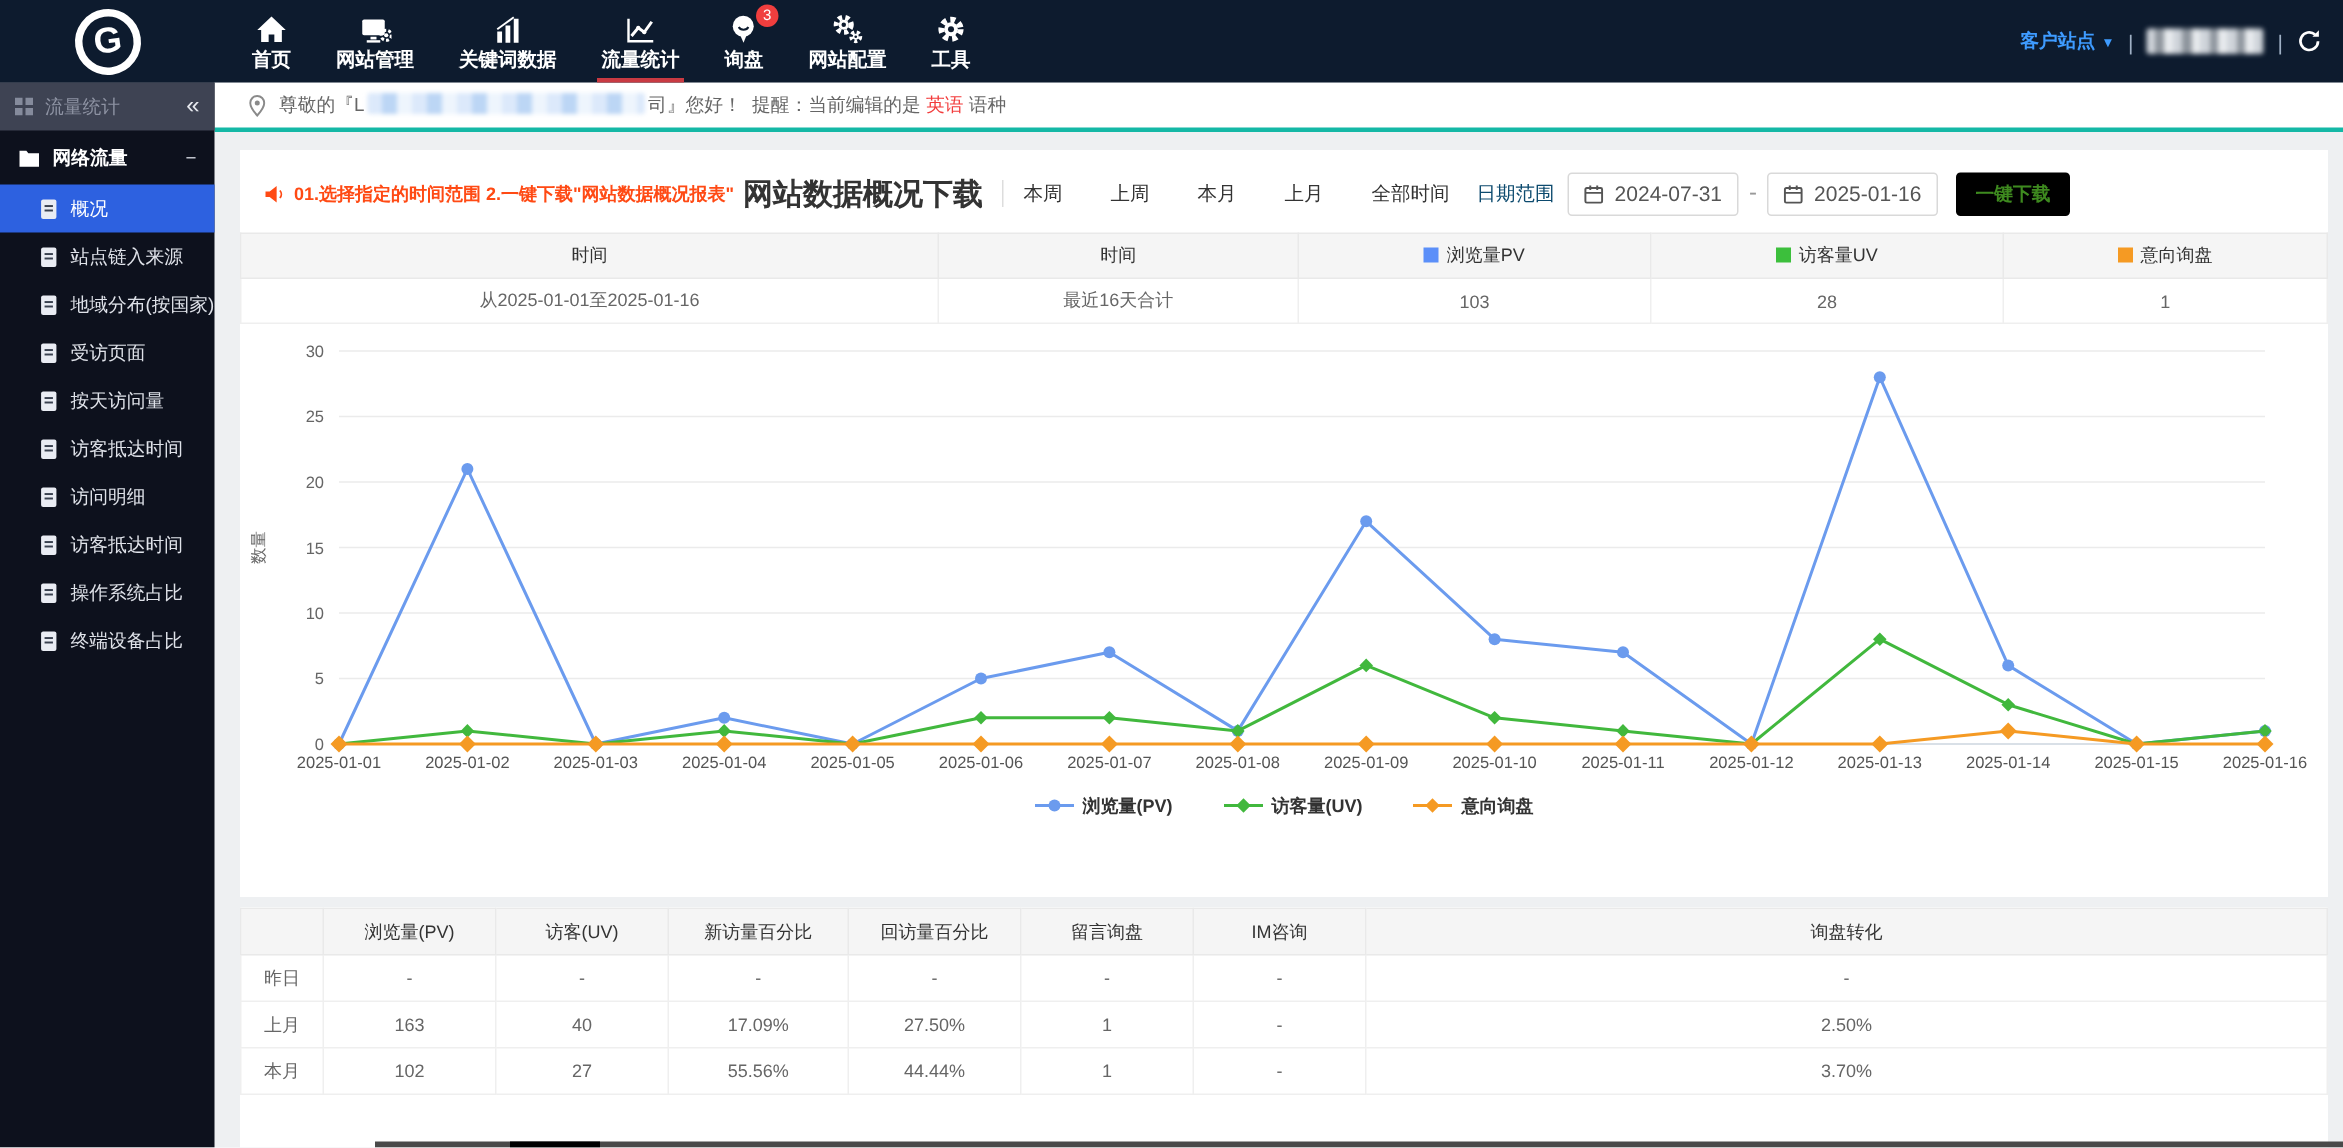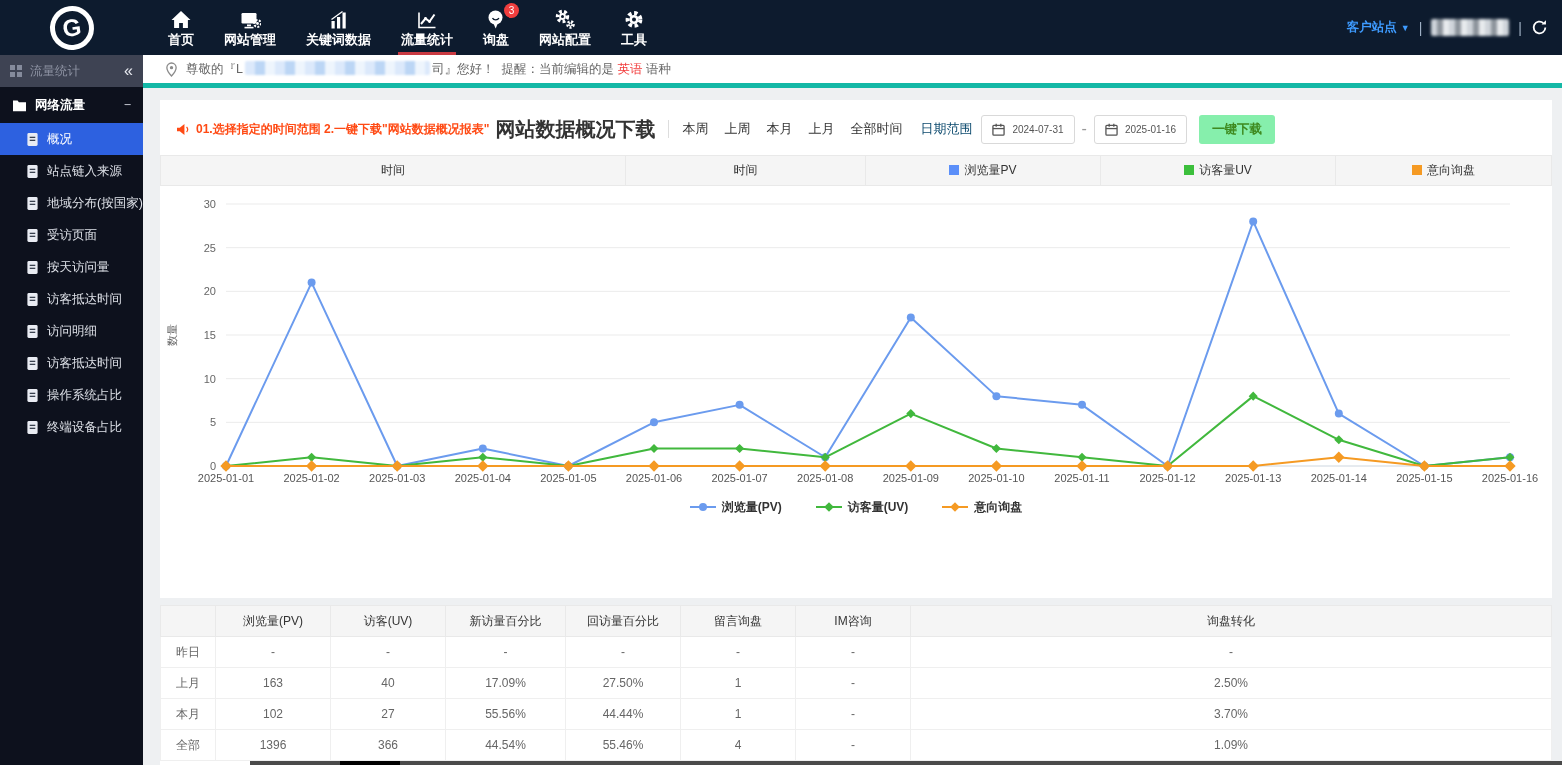--- a/index.html
+++ b/index.html
@@ -27,39 +27,39 @@
   .sb-header { height:32px; background:#3e4353; display:flex; align-items:center; padding:0 10px; gap:8px; }
   .sb-header .sb-title { color:#8e93a3; font-size:12.5px; }
   .sb-collapse { margin-left:auto; color:#e8eaf0; font-size:16px; cursor:pointer; line-height:1; }
   .sb-group { height:36px; display:flex; align-items:center; gap:8px; padding:0 12px; color:#fff; font-size:12.5px; font-weight:bold; cursor:pointer; }
   .sb-group .minus { margin-left:auto; color:#cfd3dc; font-weight:normal; }
   .sb-item { height:32px; display:flex; align-items:center; gap:8px; padding-left:26px; color:#dfe2e9; font-size:12.5px; cursor:pointer; }
   .sb-item.active { background:#2d61e0; color:#fff; }
 
   
   .content { position:absolute; top:55px; left:143px; width:1419px; height:710px; background:#eef0f2; }
-  .notice-bar { height:33px; background:#fff; border-bottom:5px solid #14b8a6; display:flex; align-items:center; gap:8px; padding-left:22px; font-size:12.5px; color:#666; }
+  .notice-bar { height:33px; background:#fff; border-bottom:3px solid #14b8a6; display:flex; align-items:center; gap:8px; padding-left:22px; font-size:12.5px; color:#666; }
   .masked-company { display:inline-block; width:185px; height:14px; vertical-align:-2px; border-radius:2px; background:repeating-linear-gradient(90deg,#dce9fb 0 10px,#bcd6f5 10px 20px,#eef5fd 20px 30px); filter:blur(1.3px); margin:0 2px; }
   .lang-red { color:#f23c3c; }
 
   .panel { position:absolute; left:17px; width:1392px; background:#fff; }
   .panel-main { top:45px; height:498px; }
   .panel-bottom { top:550px; height:160px; overflow:hidden; }
 
   
   .toolbar { display:flex; align-items:center; height:42px; margin-top:8px; padding:0 16px; }
   .ann-text { color:#ff4a14; font-size:12px; font-weight:bold; margin-left:5px; }
   .tb-title { color:#333; font-size:20px; font-weight:bold; margin-left:6px; white-space:nowrap; }
   .tb-divider { width:1px; height:18px; background:#ddd; margin:0 13px; }
-  .quick-links { display:flex; gap:16px; }
+  .quick-links { display:flex; gap:32px; }
   .quick-link { color:#333; font-size:13px; cursor:pointer; white-space:nowrap; }
   .date-label { color:#0c4a6e; font-size:13px; margin-left:18px; margin-right:9px; white-space:nowrap; }
-  .date-input { display:flex; align-items:center; gap:7px; height:29px; border:1px solid #d9d9d9; border-radius:3px; background:#fff; padding:0 10px; font-size:10px; color:#555; cursor:pointer; }
+  .date-input { display:flex; align-items:center; gap:7px; height:29px; border:1px solid #d9d9d9; border-radius:3px; background:#fff; padding:0 10px; font-size:14px; color:#555; cursor:pointer; }
   .date-sep { color:#999; margin:0 7px; }
-  .dl-btn { height:29px; margin-left:12px; padding:0 13px; background:#86efac; color:#3e8a1f; font-size:12.5px; font-weight:bold; border:none; border-radius:3px; cursor:pointer; }
+  .dl-btn { height:29px; margin-left:12px; padding:0 13px; background:#000000; color:#3e8a1f; font-size:12.5px; font-weight:bold; border:none; border-radius:3px; cursor:pointer; }
 
   
   table { width:100%; border-collapse:collapse; table-layout:fixed; font-size:12px; color:#666; background:#fff; }
   th { background:#f5f5f5; color:#333; font-weight:normal; height:30px; border:1px solid #e9e9e9; text-align:center; }
   td { height:30px; border:1px solid #efefef; text-align:center; background:#fff; }
   .summary-table { margin-top:5px; }
   .legend-square { display:inline-block; width:10px; height:10px; margin-right:5px; vertical-align:-1px; }
   .detail-table td, .detail-table th { height:31px; }
 
   
@@ -364,20 +364,27 @@
       <thead id="summary-thead">
           <tr>
             <th>时间</th>
             <th>时间</th>
             <th><span class="legend-square" style="background: rgb(91, 143, 249);"></span>浏览量PV</th>
             <th><span class="legend-square" style="background: rgb(60, 191, 60);"></span>访客量UV</th>
             <th><span class="legend-square" style="background: rgb(245, 154, 35);"></span>意向询盘</th>
           </tr>
         </thead>
       <tbody id="summary-tbody">
+          <tr>
+            <td>从2025-01-01至2025-01-16</td>
+            <td>最近16天合计</td>
+            <td>103</td>
+            <td>28</td>
+            <td>1</td>
+          </tr>
         </tbody>
     </table>
 
     <div class="chart-wrap">
       <svg id="chart-svg" class="chart-svg" width="1392" height="300" viewBox="0 0 1392 300">
           <line x1="66" y1="272" x2="1350" y2="272" stroke="#cdd6df" stroke-width="1"></line>
           <text x="56" y="276" text-anchor="end" font-size="11" fill="#666" font-family="Liberation Sans, sans-serif">0</text>
           <line x1="66" y1="228.33333333333334" x2="1350" y2="228.33333333333334" stroke="#ebebeb" stroke-width="1"></line>
           <text x="56" y="232.33333333333334" text-anchor="end" font-size="11" fill="#666" font-family="Liberation Sans, sans-serif">5</text>
           <line x1="66" y1="184.66666666666669" x2="1350" y2="184.66666666666669" stroke="#ebebeb" stroke-width="1"></line>
@@ -539,30 +546,20 @@
           <tr>
             <td>本月</td>
             <td>102</td>
             <td>27</td>
             <td>55.56%</td>
             <td>44.44%</td>
             <td>1</td>
             <td>-</td>
             <td>3.70%</td>
           </tr>
-          <tr>
-            <td>全部</td>
-            <td>1396</td>
-            <td>366</td>
-            <td>44.54%</td>
-            <td>55.46%</td>
-            <td>4</td>
-            <td>-</td>
-            <td>1.09%</td>
-          </tr>
         </tbody>
     </table>
   </div>
 </div>
 
 <div class="bottom-strip">
     <span class="blob"></span>
   </div>
 
 </body></html>

